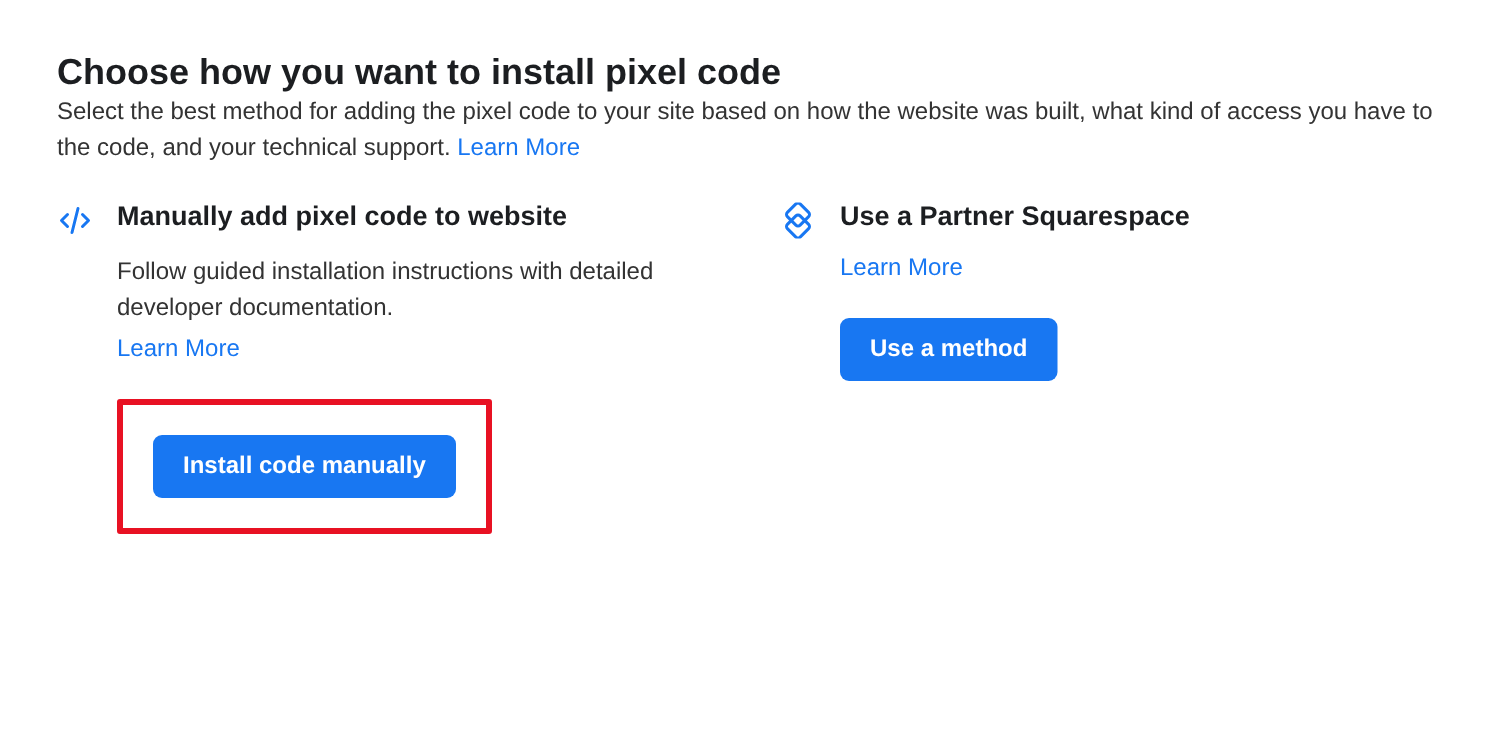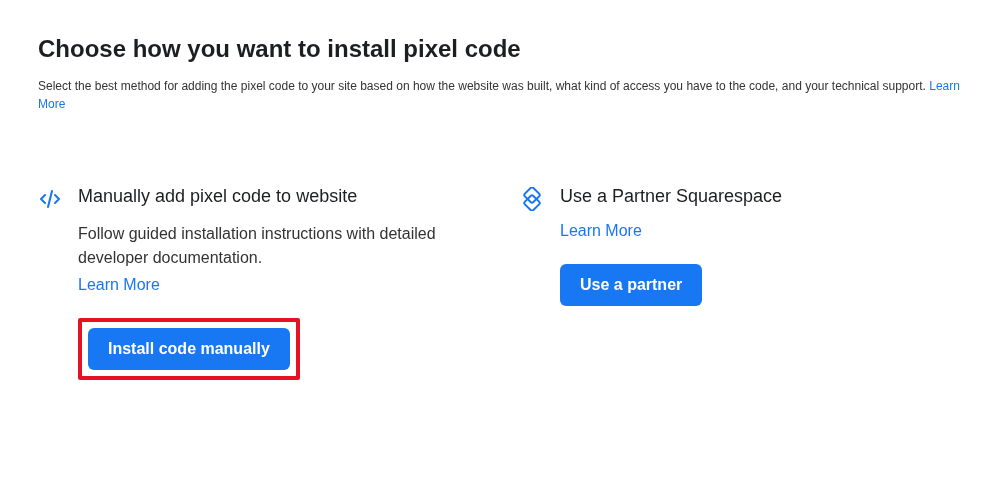--- a/index.html
+++ b/index.html
@@ -11,27 +11,26 @@
       font-family: -apple-system, BlinkMacSystemFont, "Segoe UI", Helvetica, Arial, sans-serif;
       background: #ffffff;
       padding: 35px 38px;
       width: 1000px;
       height: 500px;
     }
     .page-title {
       font-size: 24px;
       font-weight: 700;
       color: #1c1e21;
-      margin-bottom: 14px;
     }
     .page-description {
-      font-size: 12px;
+      font-size: 16px;
       color: #333;
       line-height: 1.5;
-      margin-bottom: 72px;
+      margin-bottom: 22px;
     }
     .learn-more-link {
       color: #1877f2;
       text-decoration: none;
       cursor: pointer;
     }
     .options-container {
       display: flex;
       gap: 40px;
     }
@@ -45,21 +44,21 @@
       height: 24px;
       flex-shrink: 0;
       color: #1877f2;
       margin-top: 2px;
     }
     .option-content {
       flex: 1;
     }
     .option-title {
       font-size: 18px;
-      font-weight: 400;
+      font-weight: 700;
       color: #1c1e21;
       margin-bottom: 14px;
       line-height: 1.3;
     }
     .option-description {
       font-size: 16px;
       color: #333;
       line-height: 1.5;
       margin-bottom: 6px;
       margin-top: 14px;
@@ -79,21 +78,21 @@
       border-radius: 6px;
       padding: 12px 20px;
       font-size: 16px;
       font-weight: 600;
       cursor: pointer;
       font-family: inherit;
     }
     .highlight-box {
       display: inline-block;
       border: 4px solid #e81123;
-      padding: 6px;
+      padding: 20px;
       border-radius: 2px;
     }
     .button-wrap {
       margin-top: 4px;
     }
   </style>
 </head>
 <body>
 
 <h1 class="page-title">Choose how you want to install pixel code</h1>
@@ -128,18 +127,18 @@
     <span class="option-icon">
       <svg viewBox="0 0 24 24" fill="none" stroke="currentColor" stroke-width="2" stroke-linecap="round" stroke-linejoin="round">
         <rect x="6" y="2" width="12" height="12" rx="2" transform="rotate(45 12 8)"></rect>
         <rect x="6" y="10" width="12" height="12" rx="2" transform="rotate(45 12 16)"></rect>
       </svg>
     </span>
     <div class="option-content">
       <h2 class="option-title">Use a Partner Squarespace</h2>
       <a class="option-learn-more">Learn More</a>
       <div class="button-wrap">
-        <button class="option-button">Use a partner</button>
+        <button class="option-button">Use a method</button>
       </div>
     </div>
   </div>
 
 </div>
 
 </body></html>

